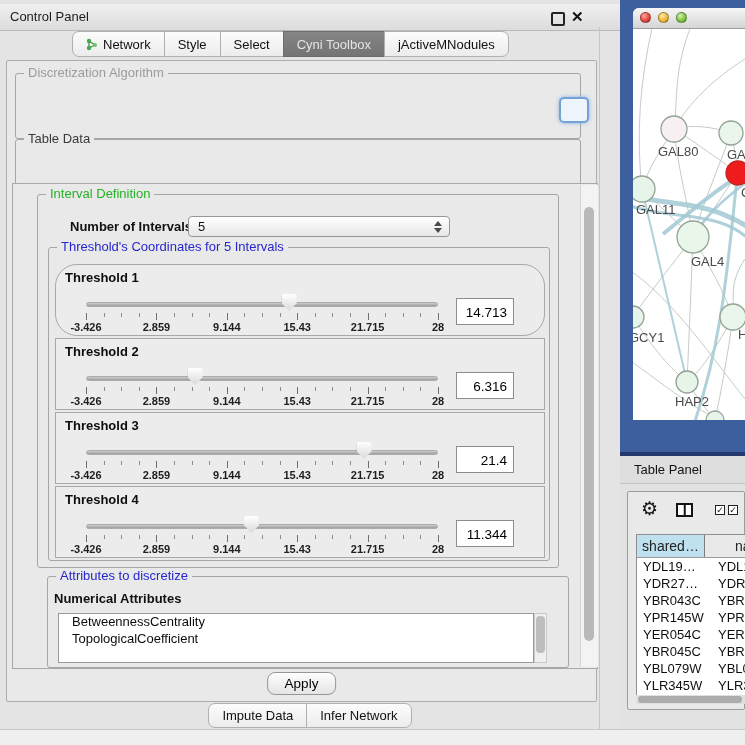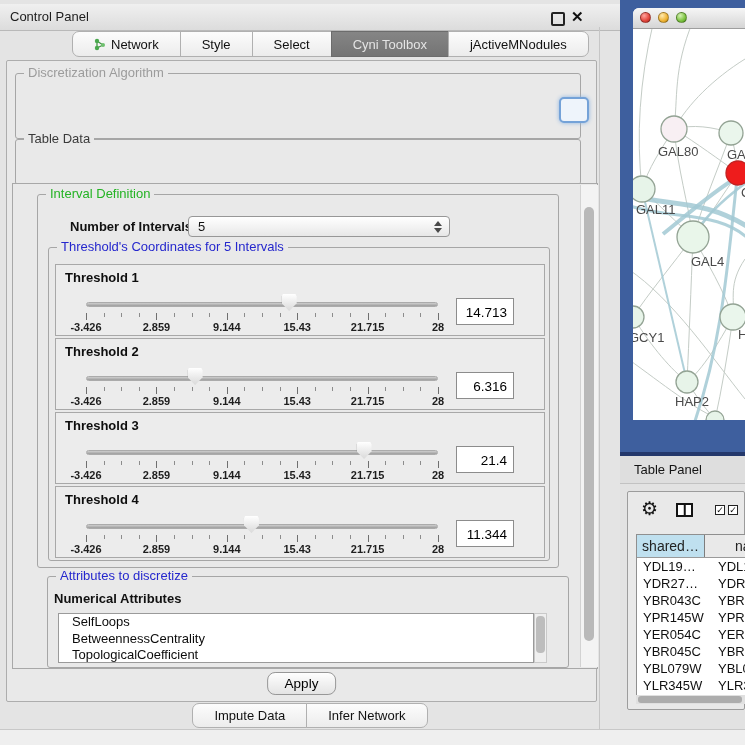--- a/index.html
+++ b/index.html
@@ -15,21 +15,21 @@
   #float-ico{position:absolute;left:551px;top:8px;width:10px;height:10px;border:2px solid #222;border-radius:2px;background:transparent}
   #close-ico{position:absolute;left:571px;top:4px;font-size:15px;font-weight:bold;color:#111;line-height:18px}
   #right-hairline{position:absolute;left:599px;top:27px;width:1px;height:702px;background:#c6c6c6}
 
   
   .tabbar{display:flex;align-items:stretch}
   #top-tabs{position:absolute;left:72px;top:31px;height:26px}
   #bottom-tabs{position:absolute;left:0;top:703px;width:620px;height:25px;justify-content:center}
   .tab{border:1px solid #b0b0b0;background:linear-gradient(#fcfcfc,#ececec);
        font-size:13px;color:#111;display:flex;align-items:center;gap:5px;
-       padding:0 21px;margin-left:-1px;white-space:nowrap}
+       padding:0 13px;margin-left:-1px;white-space:nowrap}
   .tab.sel{background:linear-gradient(#858585,#747474);color:#e4e4e4;border-color:#6c6c6c}
   .tab:first-child{border-radius:7px 0 0 7px;margin-left:0}
   .tab:last-child{border-radius:0 7px 7px 0}
 
   
   #main{position:absolute;left:6px;top:60px;width:589px;height:640px;
         border:1px solid #adadad;border-radius:2px;background:#e9e9e9}
 
   .group{position:absolute;border:1px solid #a6a6a6;border-radius:3px}
   .glabel{position:absolute;top:-8px;left:8px;background:#e9e9e9;padding:0 4px;font-size:13px;line-height:14px;white-space:nowrap}
@@ -186,21 +186,21 @@
           <span>5</span>
           <span class="arrows">
               <span class="arr-up"></span>
               <span class="arr-dn"></span>
             </span>
         </div>
 
         <div class="group" style="left:10px;top:52px;width:500px;height:312px">
           <span class="glabel blue">Threshold's Coordinates for 5 Intervals</span>
           <div id="thresholds-zone">
-              <div class="thr-panel" style="top: 16px;">
+              <div class="thr-panel" style="top: 16px; border-radius: 22px;">
                 <div class="thr-label">Threshold 1</div>
                 <div class="thr-track"></div>
                 <div class="tick" style="left: 30px;"></div>
                 <div class="tick minor" style="left: 47.6px;"></div>
                 <div class="tick minor" style="left: 65.2px;"></div>
                 <div class="tick minor" style="left: 82.8px;"></div>
                 <div class="tick" style="left: 100.4px;"></div>
                 <div class="tick minor" style="left: 118px;"></div>
                 <div class="tick minor" style="left: 135.6px;"></div>
                 <div class="tick minor" style="left: 153.2px;"></div>
@@ -326,21 +326,20 @@
                 <div class="thr-value">11.344</div>
               </div>
             </div>
         </div>
       </div>
 
       <div class="group" style="left:34px;top:392px;width:520px;height:90px">
         <span class="glabel blue">Attributes to discretize</span>
         <div style="position:absolute;left:6px;top:14px;font-size:13px;font-weight:bold">Numerical Attributes</div>
         <div id="attr-list">
-            <div class="attr-item">SelfLoops</div>
             <div class="attr-item">BetweennessCentrality</div>
             <div class="attr-item">TopologicalCoefficient</div>
           </div>
         <div id="attr-scroll">
             <div class="thumb"></div>
           </div>
       </div>
 
       <div id="vscroll">
           <div class="thumb"></div>

